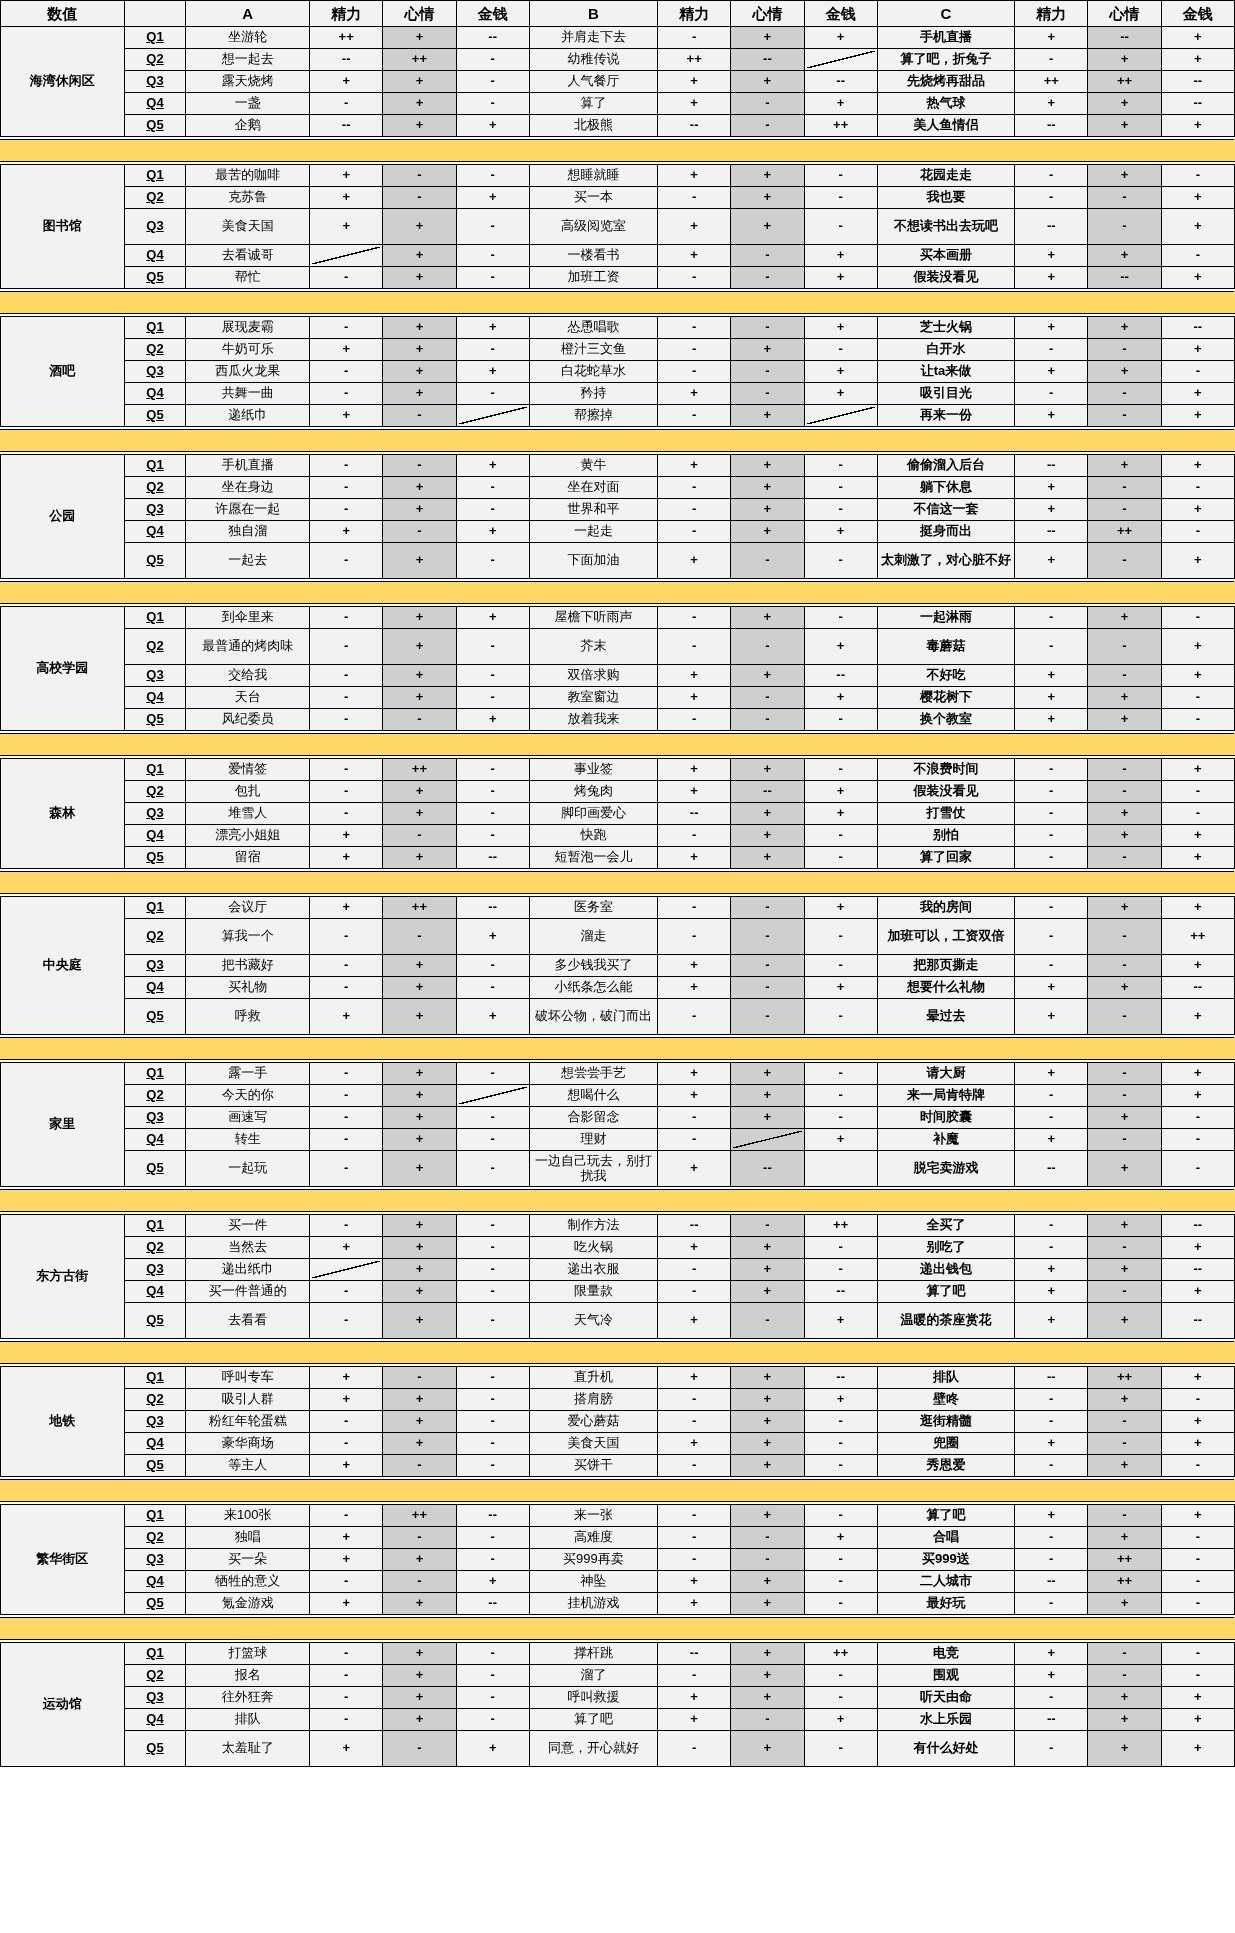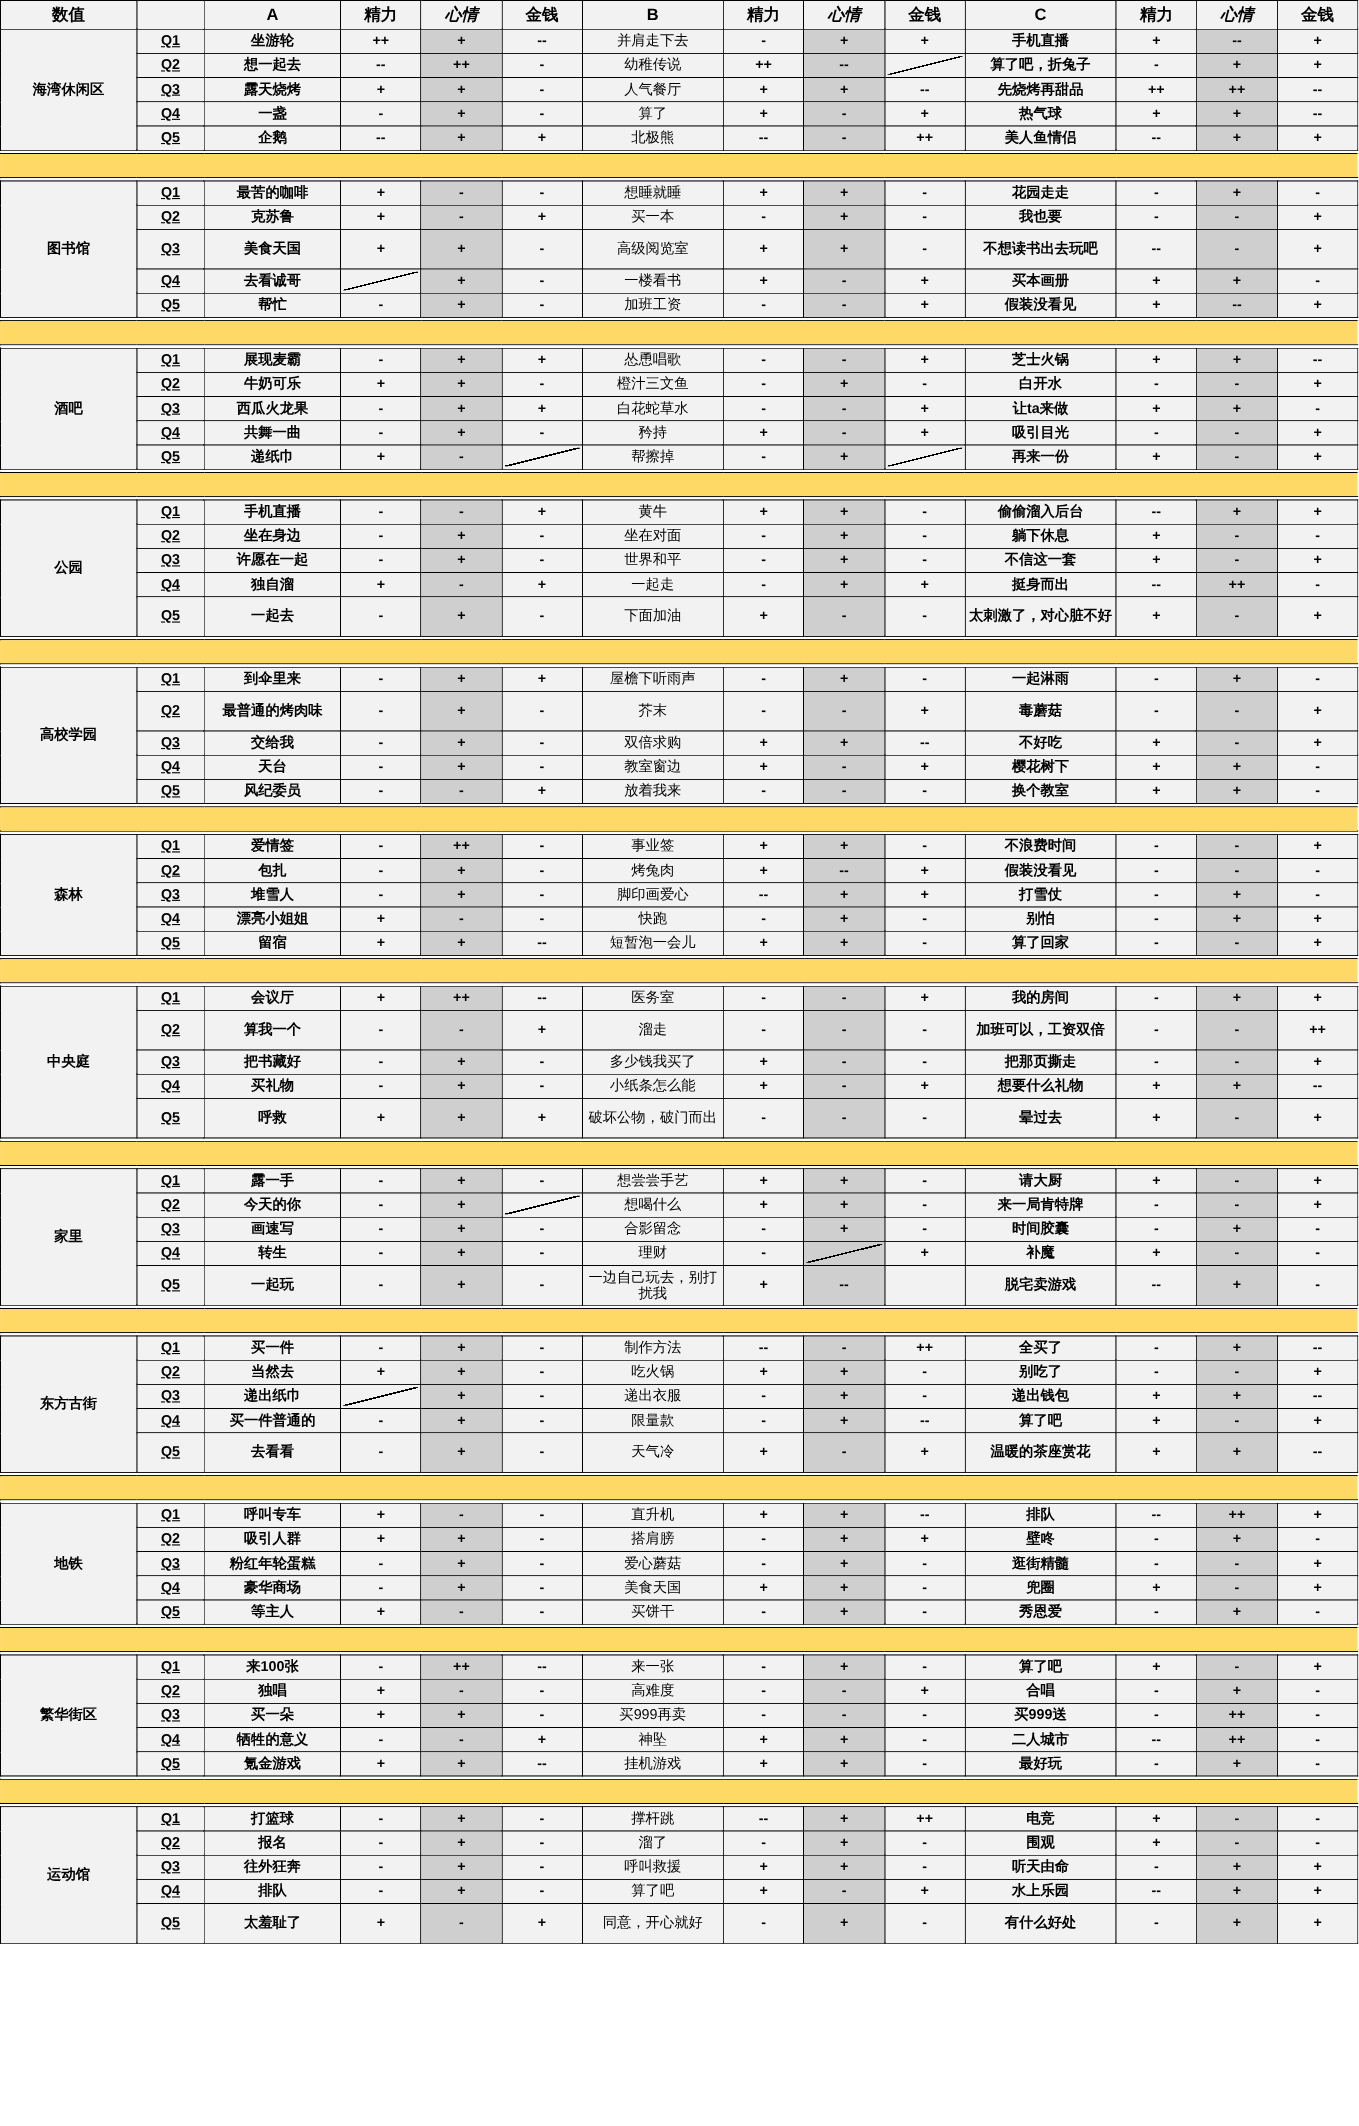--- a/index.html
+++ b/index.html
@@ -43,24 +43,24 @@
   
   tr.head td {
     font-weight: bold;
     font-size: 15px;
     height: 26px;
     background: #f2f2f2;
   }
   td.h-a  { background: #f4a97b; }
   td.h-b  { background: #a8c98a; }
   td.h-c  { background: #a8c5e8; }
-  td.h-mood { background: #cfcfcf; font-style: italic; }
+  td.h-mood { background: #cfcfcf; }
 
   
-  td.opt-a { background: #f4a97b; font-weight: bold; font-size: 13px; }
+  td.opt-a { background: #f4a97b; font-weight: normal; font-size: 13px; }
   td.opt-b { background: #a8c98a; font-weight: normal; font-size: 13px; }
   td.opt-c { background: #a8c5e8; font-weight: bold; font-size: 13px; }
 
   td.loc   { background: #f2f2f2; font-weight: bold; font-size: 15px; }
   td.qid   { background: #f2f2f2; font-weight: bold; font-size: 14px; text-decoration: underline; }
 
   td.stat  { background: #f2f2f2; font-weight: bold; font-size: 14px; }
   td.stat.mood { background: #cfcfcf; }
 
   

